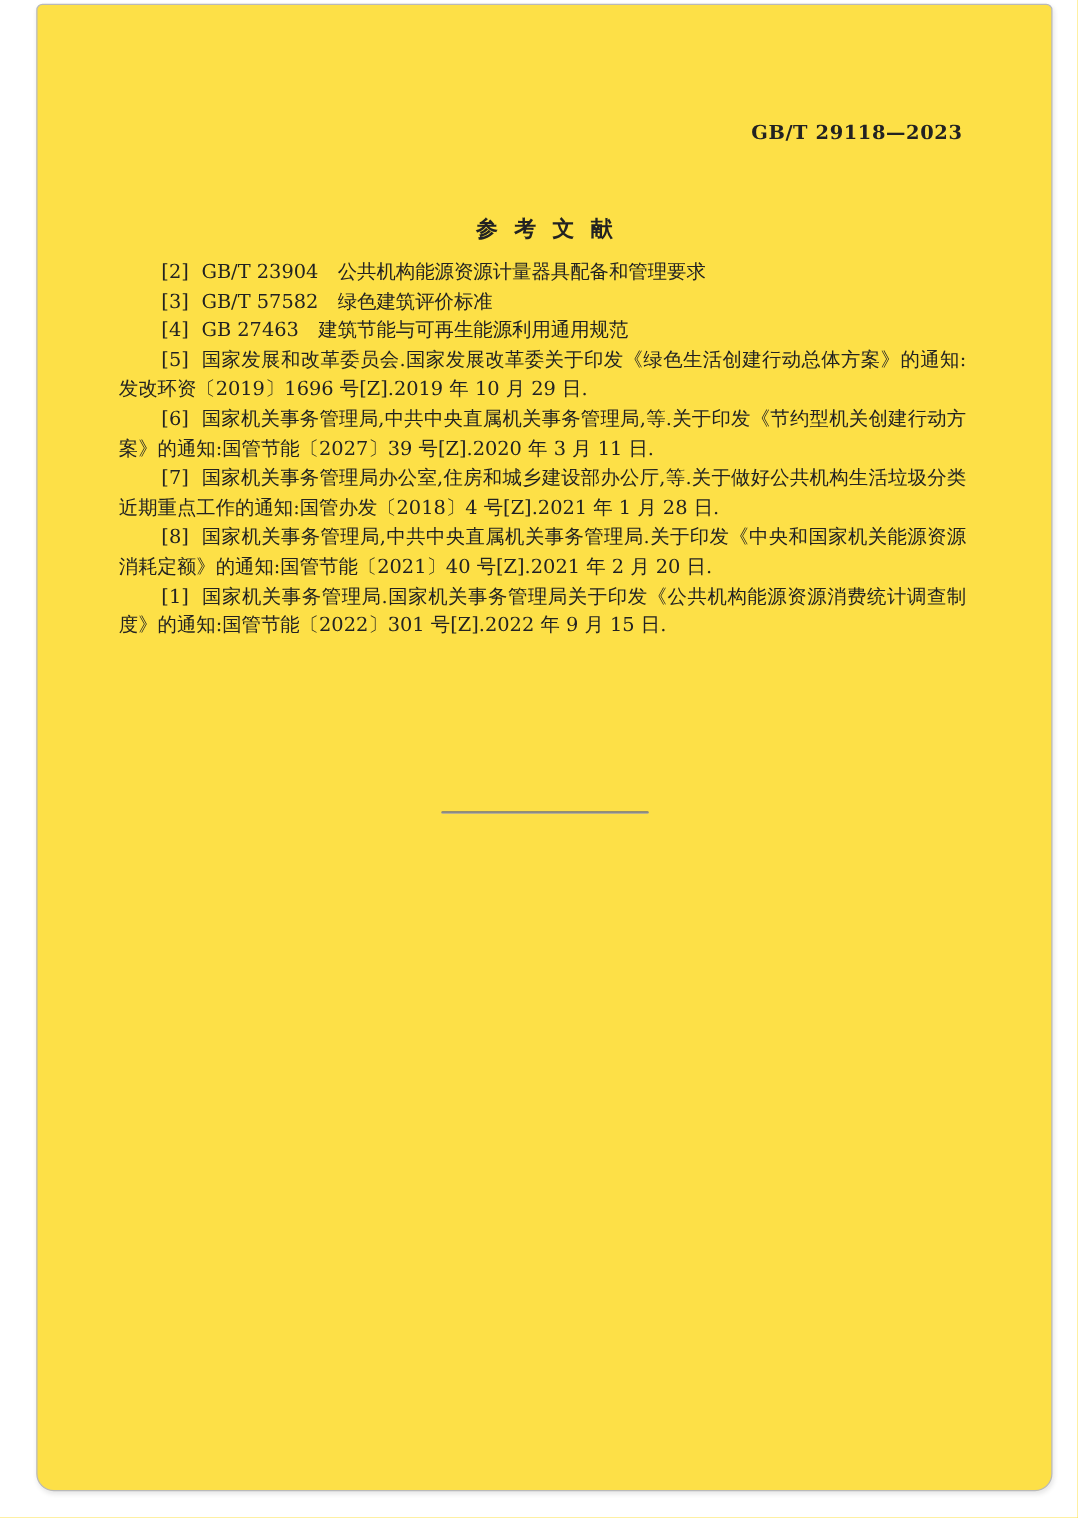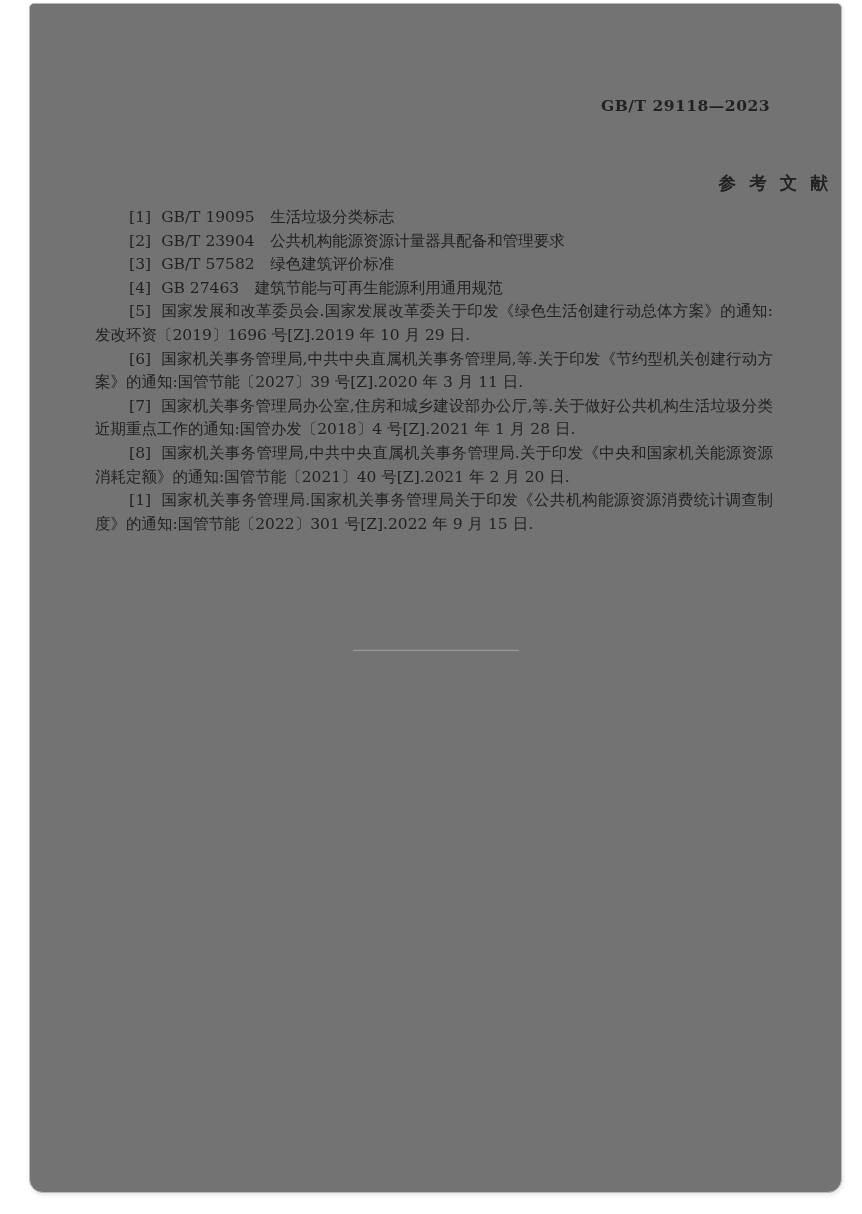--- a/index.html
+++ b/index.html
@@ -12,40 +12,40 @@
     font-family: "DejaVu Serif", "Liberation Serif", serif;
     color: #222222;
     overflow: hidden;
   }
   .page {
     position: absolute;
     left: 29px;
     top: 3px;
     width: 813px;
     height: 1190px;
-    background: #737373;
+    background: #fde047;
     border: 1px solid #b9b9b9;
     border-radius: 5px 5px 14px 14px;
     box-shadow: 1px 2px 4px rgba(0,0,0,0.10);
   }
   .header-code {
     position: absolute;
     top: 92px;
     right: 71px;
     font-size: 15.5px;
     font-weight: bold;
     letter-spacing: 0.5px;
     white-space: nowrap;
   }
   .doc-title {
     position: absolute;
     top: 167px;
     left: 0;
     right: 0;
-    text-align: right;
+    text-align: center;
     font-size: 17.5px;
     font-weight: bold;
     letter-spacing: 0.75em;
     padding-left: 0.75em; 
     white-space: nowrap;
   }
   .refs {
     position: absolute;
     top: 202px;
     left: 65px;
@@ -74,21 +74,20 @@
 </head>
 <body>
 
 <div class="page">
 
   <div class="header-code">GB/T 29118—2023</div>
 
   <div class="doc-title">参考文献</div>
 
   <div class="refs">
-    <p class="ref"><span class="ref-label">[1]</span><span>GB/T 19095　生活垃圾分类标志</span></p>
     <p class="ref"><span class="ref-label">[2]</span><span>GB/T 23904　公共机构能源资源计量器具配备和管理要求</span></p>
     <p class="ref"><span class="ref-label">[3]</span><span>GB/T 57582　绿色建筑评价标准</span></p>
     <p class="ref"><span class="ref-label">[4]</span><span>GB 27463　建筑节能与可再生能源利用通用规范</span></p>
     <p class="ref"><span class="ref-label">[5]</span><span>国家发展和改革委员会.国家发展改革委关于印发《绿色生活创建行动总体方案》的通知:发改环资〔2019〕1696 号[Z].2019 年 10 月 29 日.</span></p>
     <p class="ref"><span class="ref-label">[6]</span><span>国家机关事务管理局,中共中央直属机关事务管理局,等.关于印发《节约型机关创建行动方案》的通知:国管节能〔2027〕39 号[Z].2020 年 3 月 11 日.</span></p>
     <p class="ref"><span class="ref-label">[7]</span><span>国家机关事务管理局办公室,住房和城乡建设部办公厅,等.关于做好公共机构生活垃圾分类近期重点工作的通知:国管办发〔2018〕4 号[Z].2021 年 1 月 28 日.</span></p>
     <p class="ref"><span class="ref-label">[8]</span><span>国家机关事务管理局,中共中央直属机关事务管理局.关于印发《中央和国家机关能源资源消耗定额》的通知:国管节能〔2021〕40 号[Z].2021 年 2 月 20 日.</span></p>
     <p class="ref"><span class="ref-label">[1]</span><span>国家机关事务管理局.国家机关事务管理局关于印发《公共机构能源资源消费统计调查制度》的通知:国管节能〔2022〕301 号[Z].2022 年 9 月 15 日.</span></p>
   </div>
 

